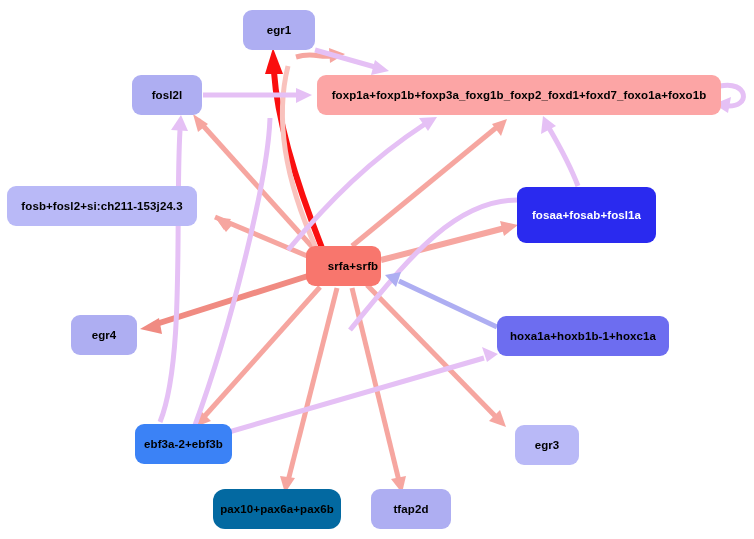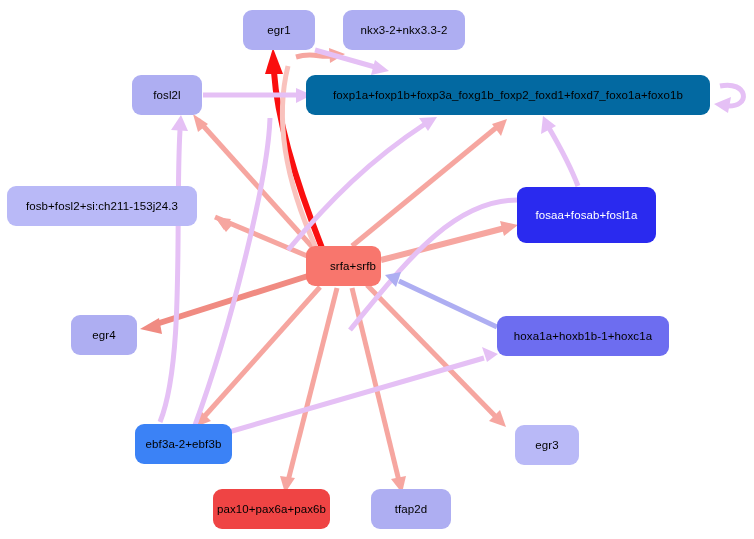--- a/index.html
+++ b/index.html
@@ -35,20 +35,21 @@
     line-height: 1.1;
     letter-spacing: 0.1px;
     white-space: nowrap;
     color: #000000;
     background: #aeaef2;
     z-index: 5;
     padding: 0 10px;
   }
   .node-label {
     pointer-events: none;
+    font-weight: bold;
   }
 </style>
 </head>
 <body>
 
 <div id="graph-canvas">
 
   <svg id="edge-layer" viewBox="0 0 754 539" xmlns="http://www.w3.org/2000/svg">
 
     <g>
@@ -158,29 +159,26 @@
       <path d="M 497,327 L 399,281" stroke="#aeaef2" stroke-width="5" fill="none"></path>
       <path d="M 385,275 L 401,272 L 396,287 Z" fill="#aeaef2"></path>
     </g>
 
   </svg>
 
   <div class="node" style="left:243px; top:10px; width:72px; height:40px; background:#aeaef2; color:#000000;">
     <span class="node-label">egr1</span>
   </div>
 
-  <div class="node" style="left:343px; top:10px; width:122px; height:40px; background:#aeaef2; color:#000000;">
-    <span class="node-label">nkx3-2+nkx3.3-2</span>
-  </div>
 
   <div class="node" style="left:132px; top:75px; width:70px; height:40px; background:#aeaef2; color:#000000;border-radius:9px;">
     <span class="node-label">fosl2l</span>
   </div>
 
-  <div class="node" style="left:306px; top:75px; width:404px; height:40px; background:#0369a1; color:#000000;">
+  <div class="node" style="left:317px; top:75px; width:404px; height:40px; background:#fca5a5; color:#000000;">
     <span class="node-label">foxp1a+foxp1b+foxp3a_foxg1b_foxp2_foxd1+foxd7_foxo1a+foxo1b</span>
   </div>
 
   <div class="node" style="left:7px; top:186px; width:190px; height:40px; background:#b9b9f7; color:#000000;">
     <span class="node-label">fosb+fosl2+si:ch211-153j24.3</span>
   </div>
 
   <div class="node" style="left:517px; top:187px; width:139px; height:56px; background:#2a2aef; color:#ffffff;">
     <span class="node-label">fosaa+fosab+fosl1a</span>
   </div>
@@ -198,21 +196,21 @@
   </div>
 
   <div class="node" style="left:115px; top:424px; width:97px; height:40px; background:#3b82f6; color:#000000;margin-left:20px;">
     <span class="node-label">ebf3a-2+ebf3b</span>
   </div>
 
   <div class="node" style="left:491px; top:425px; width:64px; height:40px; background:#b9b9f7; color:#000000;margin-left:24px;">
     <span class="node-label">egr3</span>
   </div>
 
-  <div class="node" style="left:213px; top:489px; width:117px; height:40px; background:#ef4444; color:#000000;">
+  <div class="node" style="left:213px; top:489px; width:128px; height:40px; background:#0369a1; color:#000000;border-radius:12px;">
     <span class="node-label">pax10+pax6a+pax6b</span>
   </div>
 
   <div class="node" style="left:371px; top:489px; width:80px; height:40px; background:#aeaef2; color:#000000;">
     <span class="node-label">tfap2d</span>
   </div>
 
 </div>
 
 </body></html>

